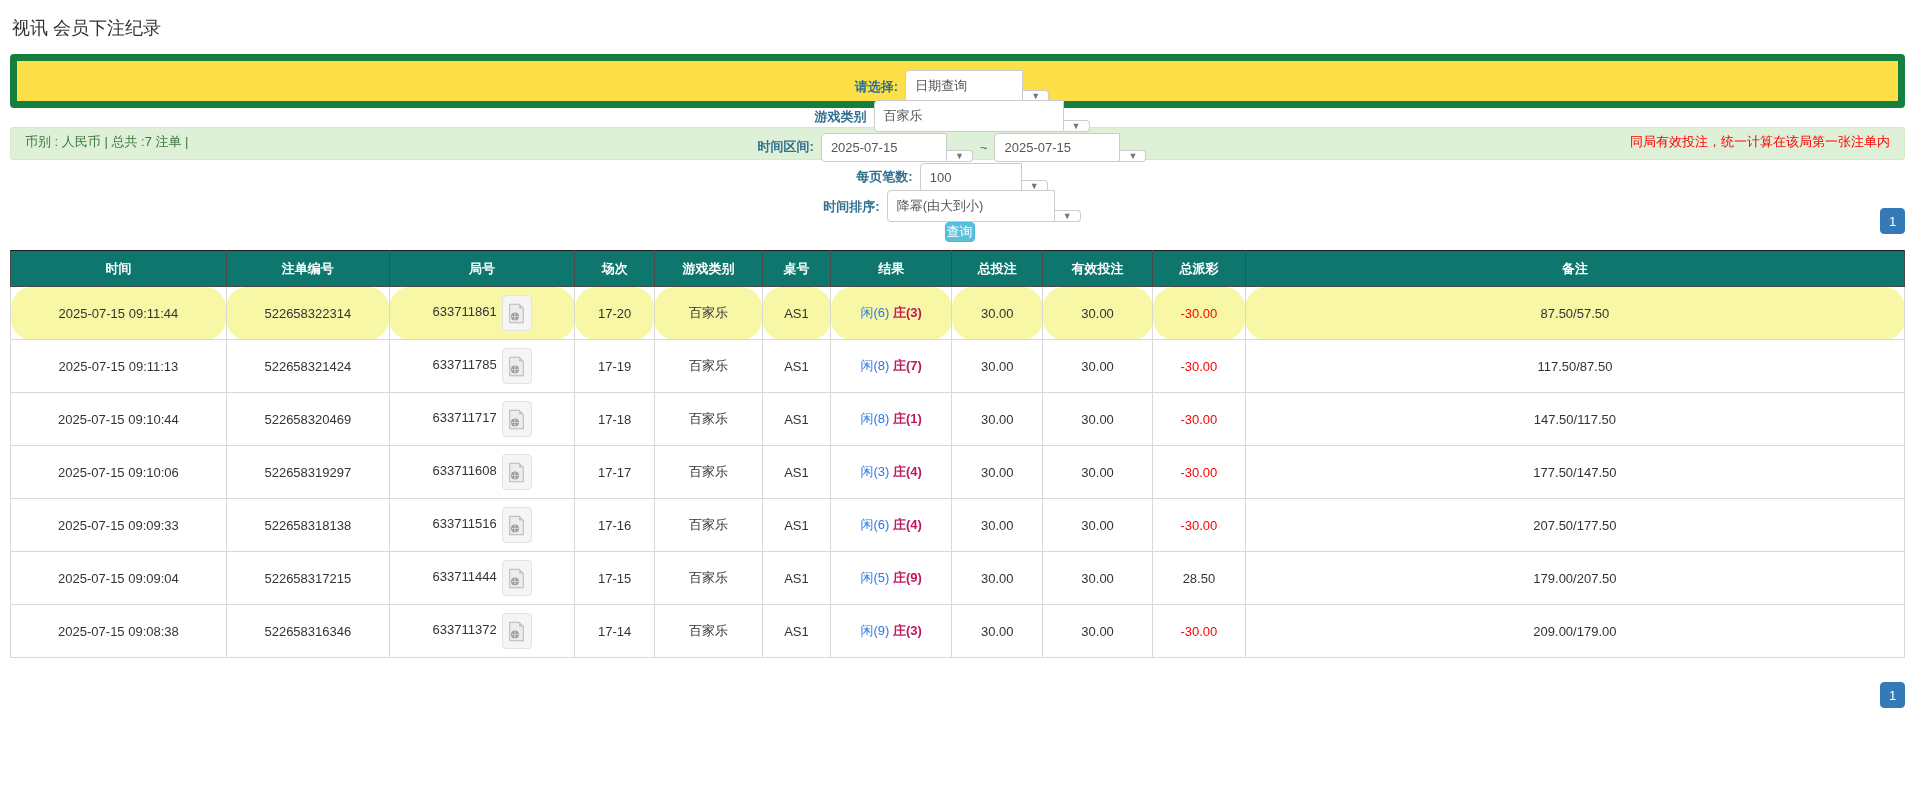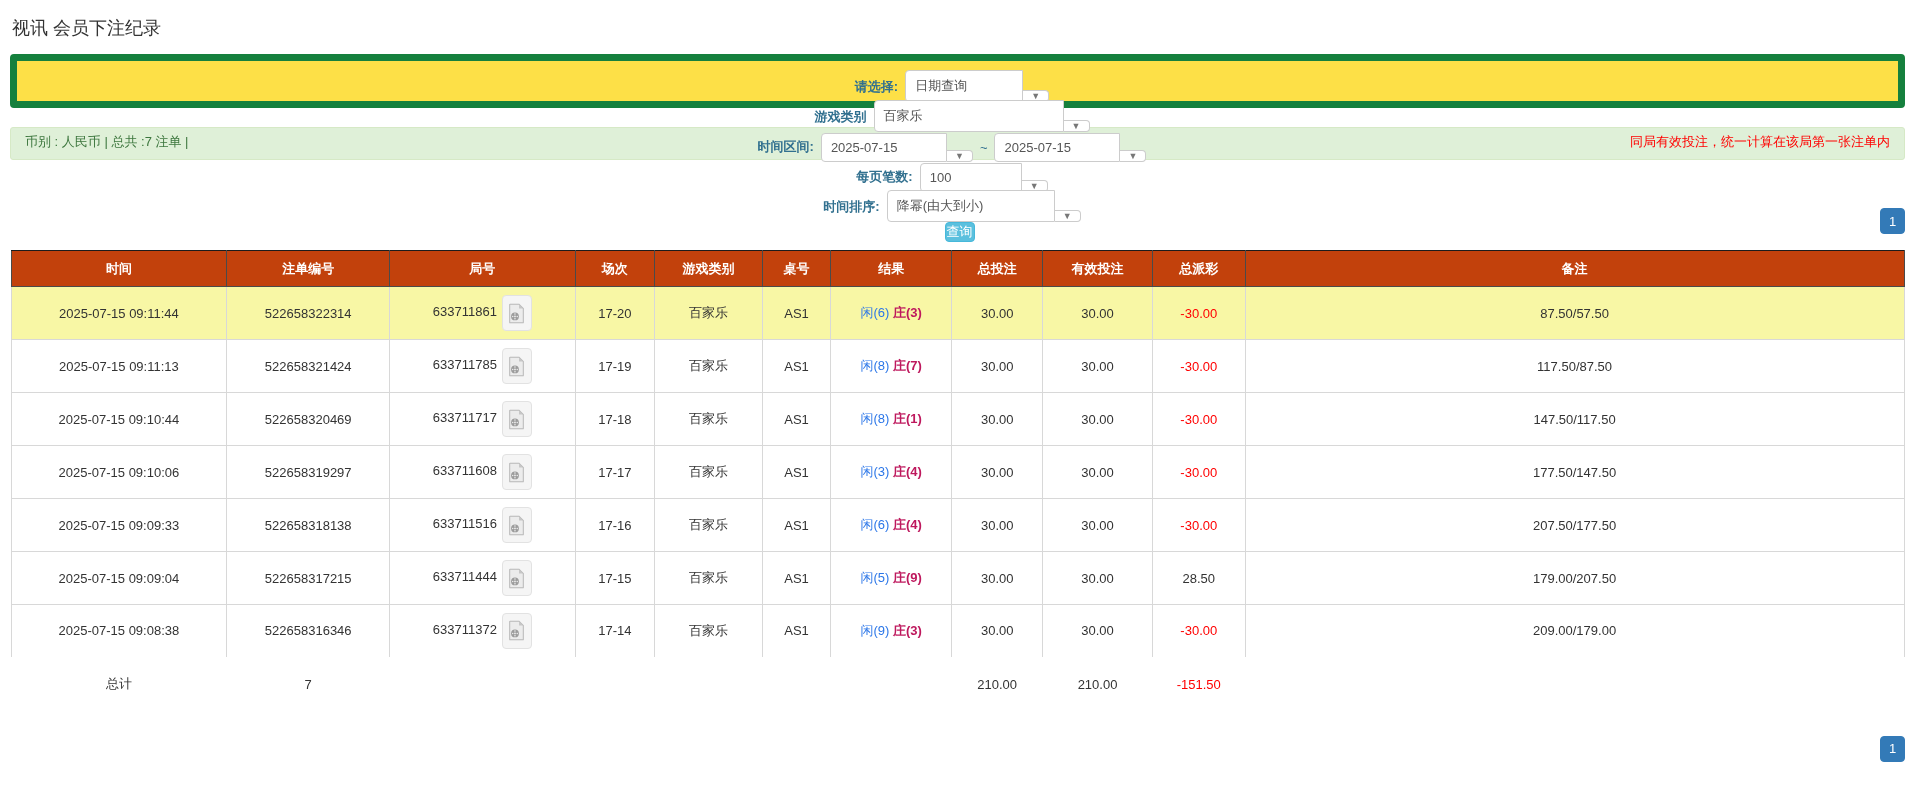--- a/index.html
+++ b/index.html
@@ -35,24 +35,24 @@
   .pager { display:flex; justify-content:flex-end; }
   .pager.top { margin-top:48px; margin-bottom:16px; }
   .pager.bottom { margin-top:24px; }
   .page-btn { min-width:25px; height:26px; background:#337ab7; border:1px solid #337ab7;
     color:#fff; border-radius:4px; font-size:13px; display:flex; align-items:center;
     justify-content:center; cursor:pointer; padding:0 7px; }
 
   
   table.bets { width:100%; border-collapse:collapse; table-layout:fixed; }
   table.bets th, table.bets td { border:1px solid #d8d8d8; text-align:center; vertical-align:middle; }
-  table.bets thead th { background:#c2410c; color:#fff; font-weight:bold; height:36px;
+  table.bets thead th { background:#0f766e; color:#fff; font-weight:bold; height:36px;
     font-size:13px; border-color:#4a4a4a; border-top-color:#1c1c1c; }
   table.bets tbody td { height:53px; background:#fff; color:#333; }
-  tr.hl td { background:#f8f7a5 !important; }
+  tr.hl td { background:#f8f7a5 !important;border-radius:21px; }
   td .blue, td.blue { color:#2b76e8; }
   .neg { color:#f00 !important; }
   .res-p { color:#2b76e8; }
   .res-b { color:#be185d;font-weight:bold; }
   .round-cell { white-space:nowrap; }
   .vicon { display:inline-flex; align-items:center; justify-content:center; width:30px; height:36px;
     background:#f5f5f5; border:1px solid #e2e2e2; border-radius:4px; vertical-align:middle;
     margin-left:5px; cursor:pointer; }
   tr.sumrow td { background:#9d9d9d; color:#fff; height:33px; border:2px solid #fff; font-size:13px; }
   
@@ -345,33 +345,20 @@
     <td>AS1</td>
     <td>
       <span class="res-p">闲(9)</span>
       <span class="res-b">庄(3)</span>
     </td>
     <td class="blue">30.00</td>
     <td>30.00</td>
     <td class="neg">-30.00</td>
     <td>209.00/179.00</td>
   </tr>
-        <tr class="sumrow">
-    <td>总计</td>
-    <td>7</td>
-    <td></td>
-          <td></td>
-          <td></td>
-          <td></td>
-          <td></td>
-    <td>210.00</td>
-    <td>210.00</td>
-    <td class="neg">-151.50</td>
-    <td></td>
-  </tr>
       </tbody>
   </table>
 
   <div class="pager bottom">
     <div class="page-btn">1</div>
   </div>
 
 </div>
 
 </body></html>

